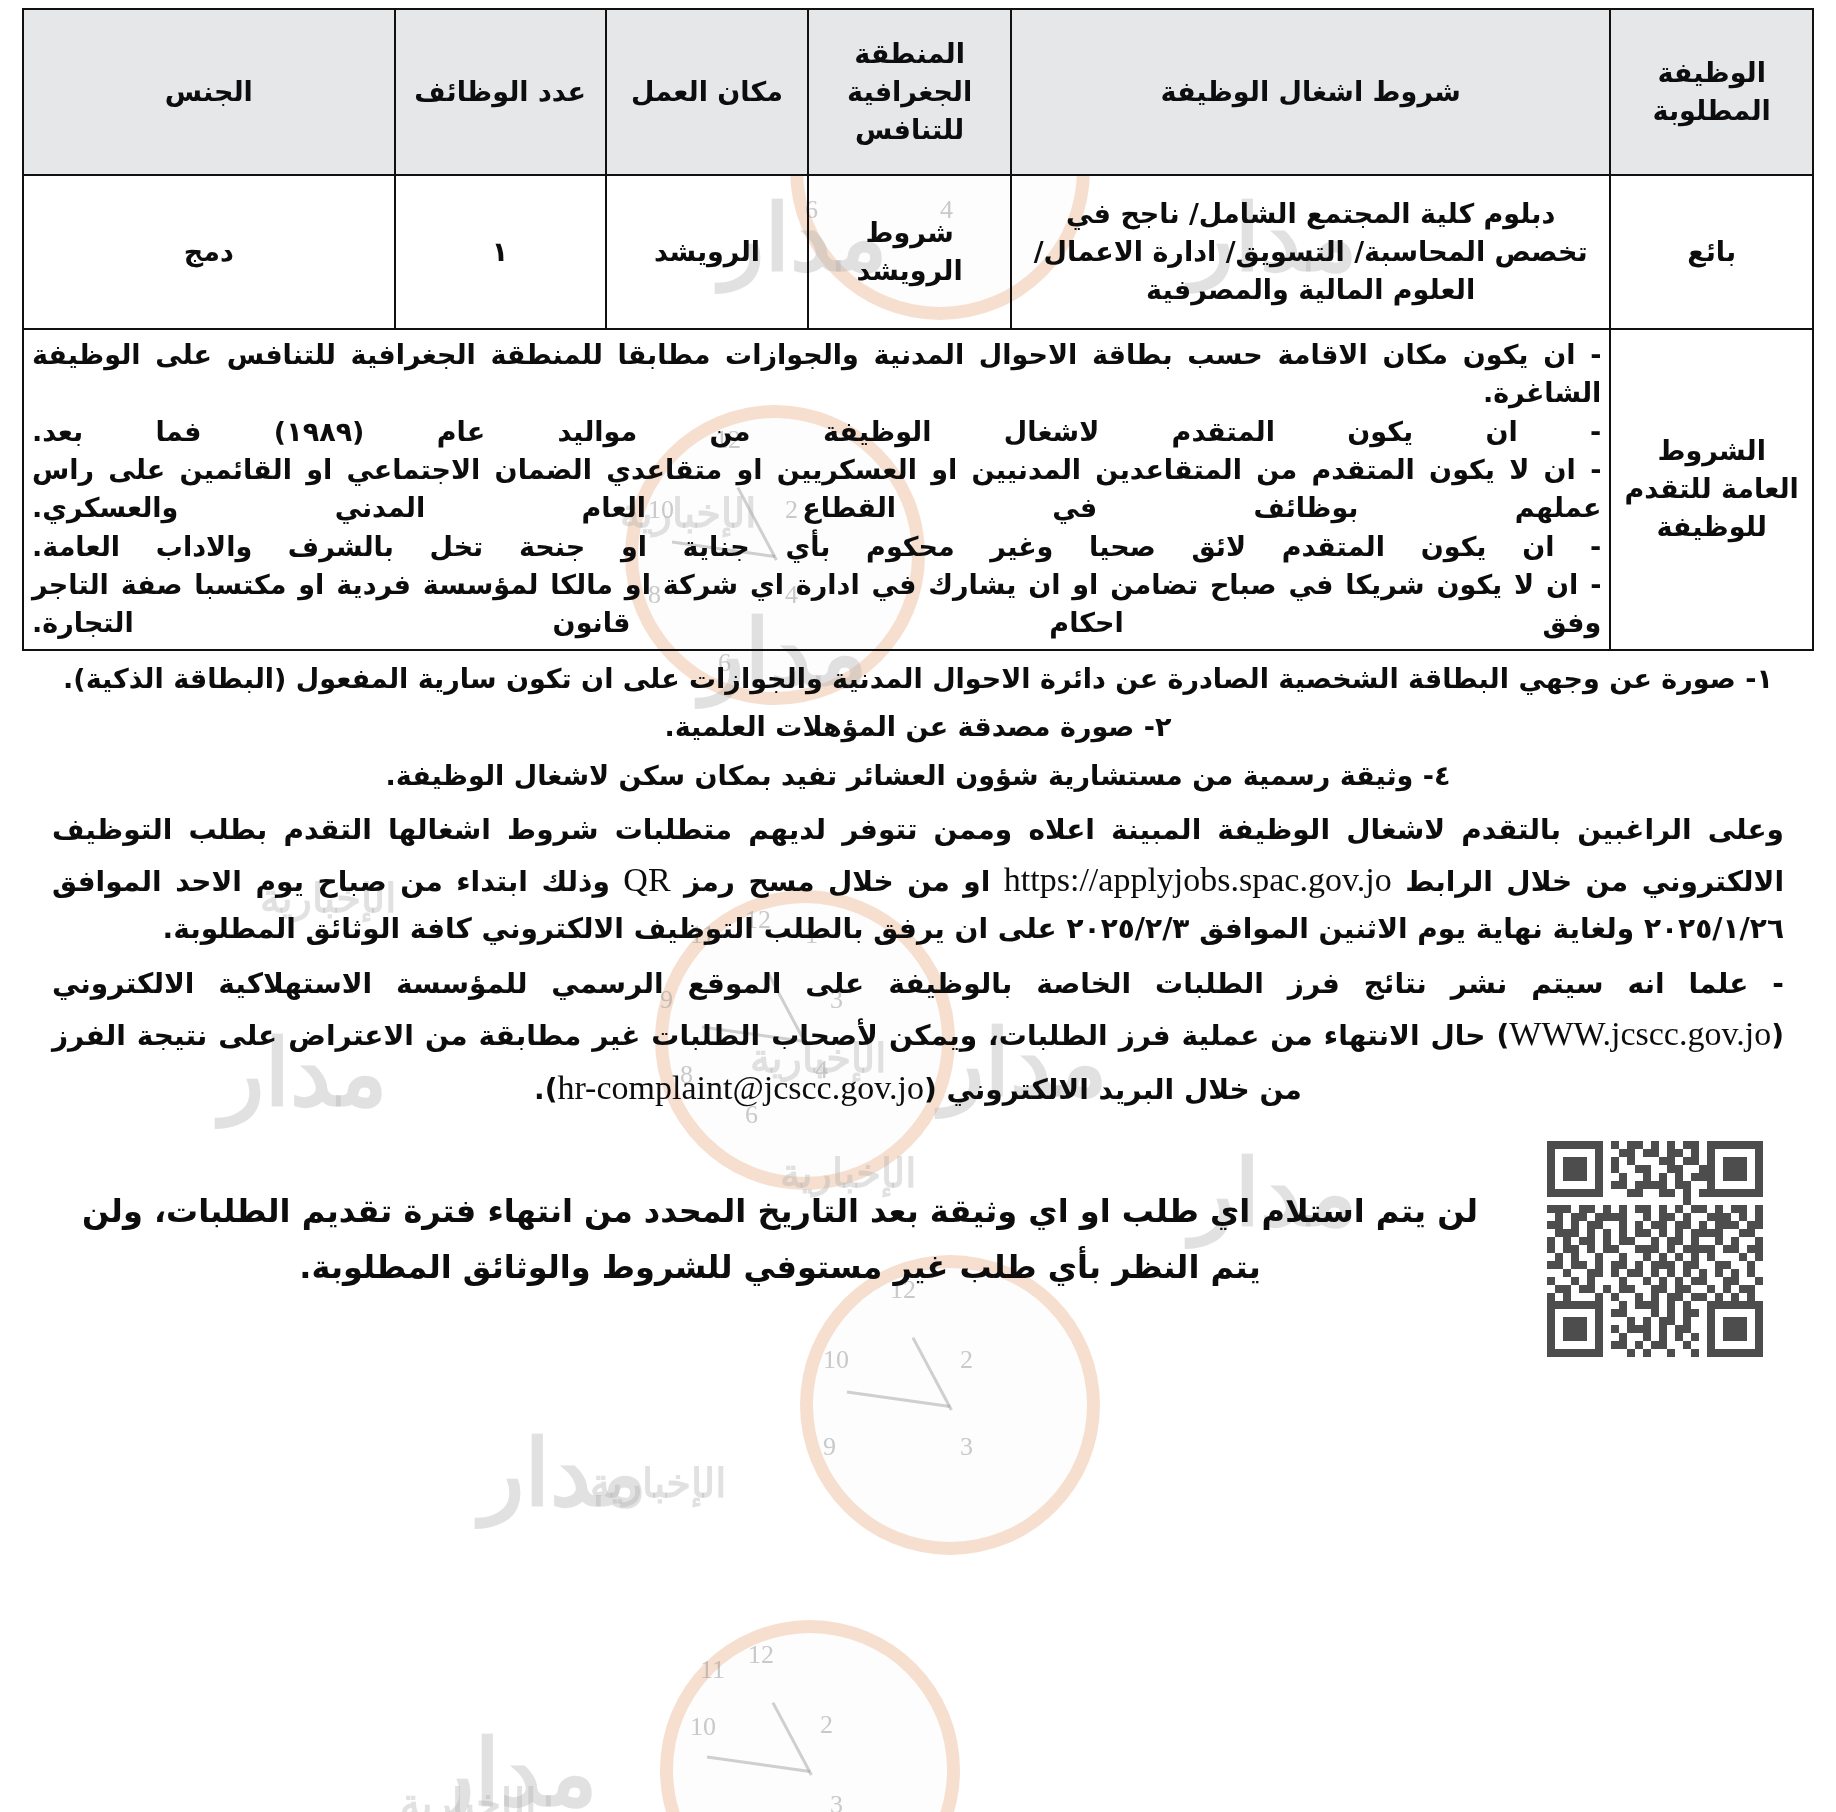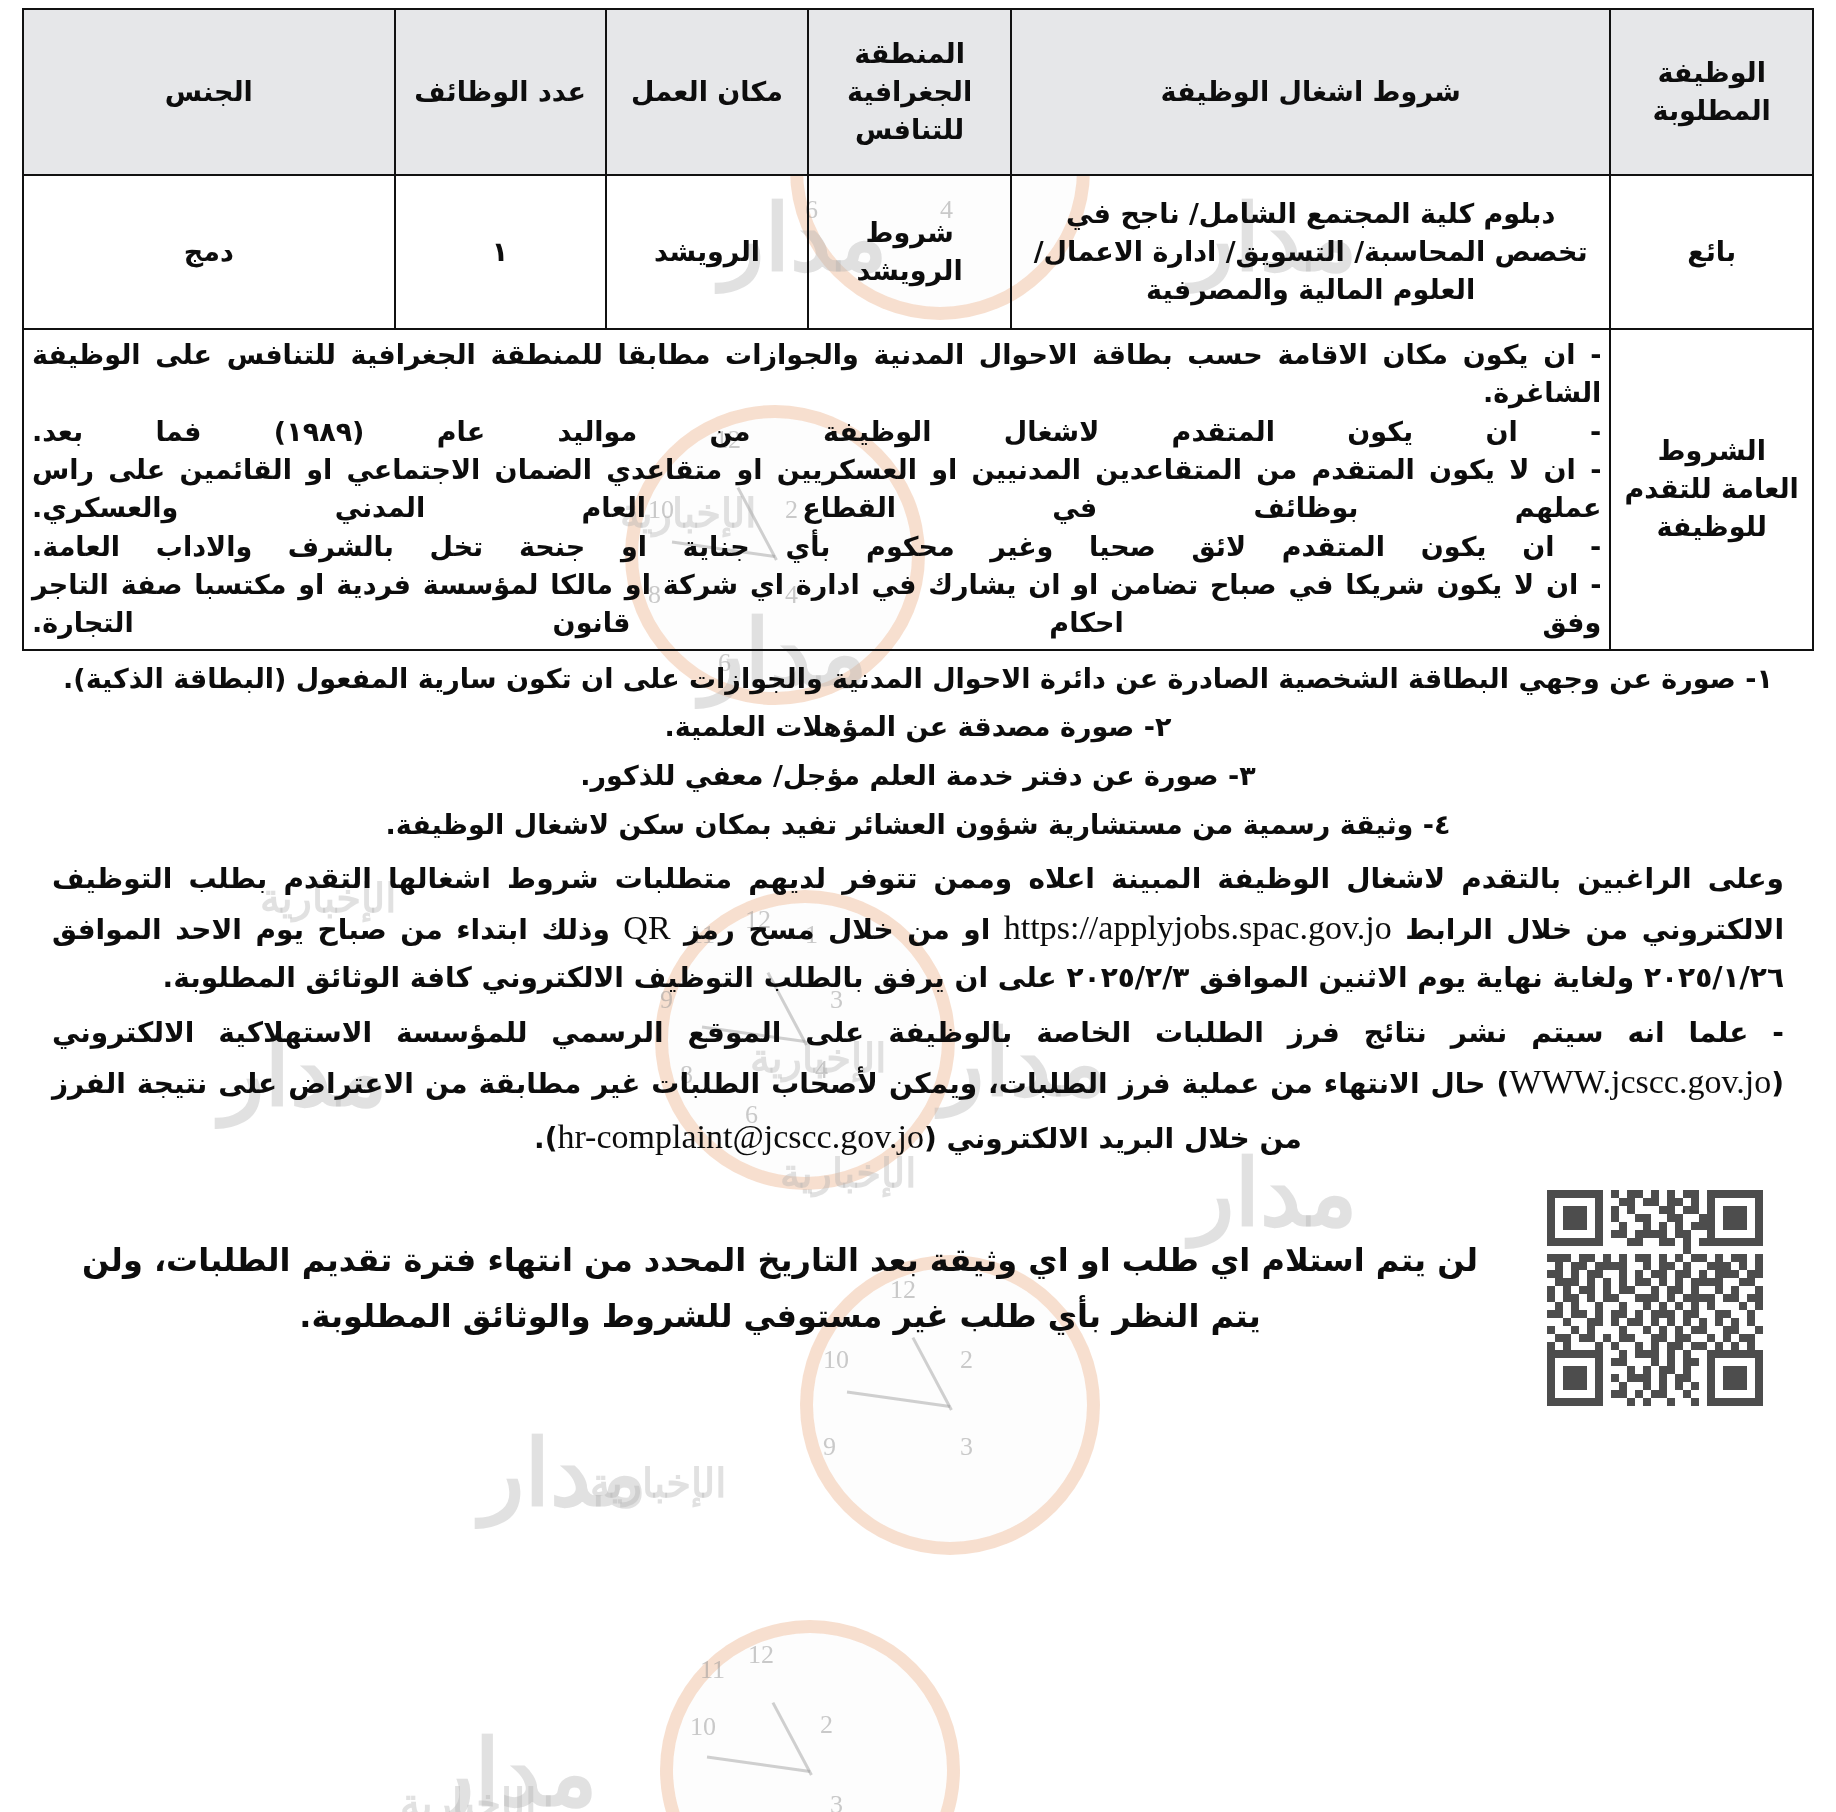--- a/index.html
+++ b/index.html
@@ -289,21 +289,20 @@
           <span class="cline last">- ان لا يكون شريكا في صباح تضامن او ان يشارك في ادارة اي شركة او مالكا لمؤسسة فردية او مكتسبا صفة التاجر وفق احكام قانون التجارة.</span>
         </td>
       </tr>
     </tbody>
   </table>
 
 
   <ol class="doclist">
     <li>١- صورة عن وجهي البطاقة الشخصية الصادرة عن دائرة الاحوال المدنية والجوازات على ان تكون سارية المفعول (البطاقة الذكية).</li>
     <li>٢- صورة مصدقة عن المؤهلات العلمية.</li>
-    <li>٣- صورة عن دفتر خدمة العلم مؤجل/ معفي للذكور.</li>
     <li>٤- وثيقة رسمية من مستشارية شؤون العشائر تفيد بمكان سكن لاشغال الوظيفة.</li>
   </ol>
 
   <p class="para"><span>وعلى الراغبين بالتقدم لاشغال الوظيفة المبينة اعلاه وممن تتوفر لديهم متطلبات شروط اشغالها التقدم بطلب التوظيف الالكتروني من خلال الرابط </span><span class="lat">https://applyjobs.spac.gov.jo</span><span> او من خلال مسح رمز </span><span class="lat">QR</span><span> وذلك ابتداء من صباح يوم الاحد الموافق ٢٠٢٥/١/٢٦ ولغاية نهاية يوم الاثنين الموافق ٢٠٢٥/٢/٣ على ان يرفق بالطلب التوظيف الالكتروني كافة الوثائق المطلوبة.</span></p>
 
   <p class="para center-last"><span>- علما انه سيتم نشر نتائج فرز الطلبات الخاصة بالوظيفة على الموقع الرسمي للمؤسسة الاستهلاكية الالكتروني (</span><span class="lat">WWW.jcscc.gov.jo</span><span>) حال الانتهاء من عملية فرز الطلبات، ويمكن لأصحاب الطلبات غير مطابقة من الاعتراض على نتيجة الفرز من خلال البريد الالكتروني (</span><span class="lat">hr-complaint@jcscc.gov.jo</span><span>).</span></p>
 
   <div class="bottom-wrap">
     <div class="qr-box">
       <svg viewBox="0 0 29 29" shape-rendering="crispEdges">

